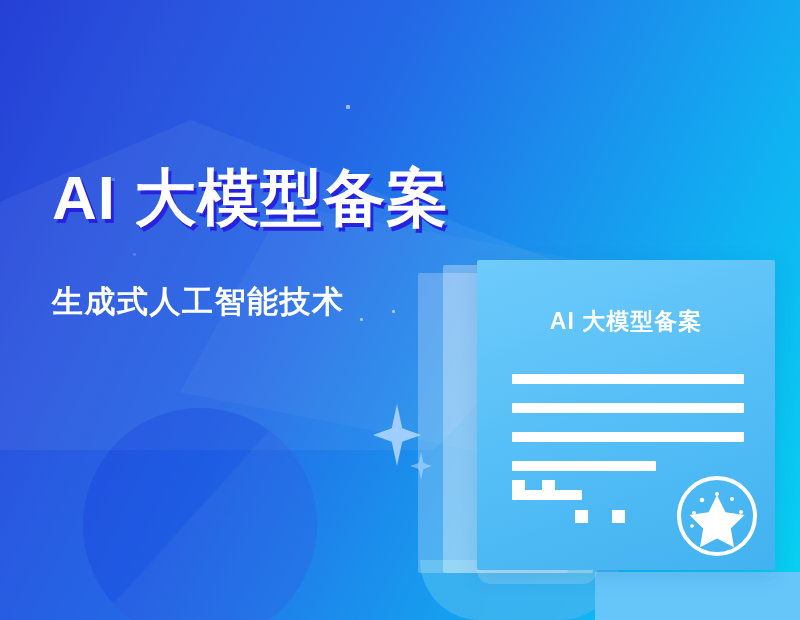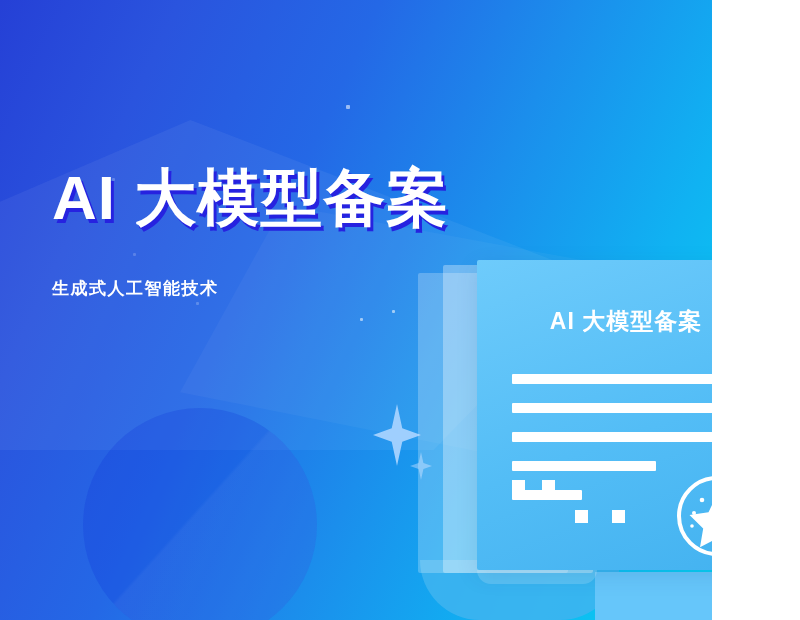--- a/index.html
+++ b/index.html
@@ -5,21 +5,21 @@
 <style>
   html, body {
     margin: 0;
     padding: 0;
     background: #ffffff;
   }
   * { box-sizing: border-box; }
 
   #banner {
     position: relative;
-    width: 712px;
+    width: 800px;
     height: 620px;
     overflow: hidden;
     font-family: "Liberation Sans", "DejaVu Sans", sans-serif;
     background: linear-gradient(115deg,
                 #2540d6 0%,
                 #2a54de 18%,
                 #2468e6 38%,
                 #1b8eec 58%,
                 #10b2f2 78%,
                 #07d3f2 100%);
@@ -117,21 +117,21 @@
     line-height: 1.02;
     font-weight: bold;
     color: #ffffff;
     letter-spacing: 1px;
     text-shadow: 3px 4px 0 #2622e0;
     white-space: nowrap;
   }
   .sub {
     margin: 0;
     color: #ffffff;
-    font-size: 17px;
+    font-size: 31px;
     line-height: 1.86;
     font-weight: bold;
     letter-spacing: 1.5px;
     margin-top: 44px;
   }
   .sub span { display: block; }
 
   
   .card-stack {
     position: absolute;

